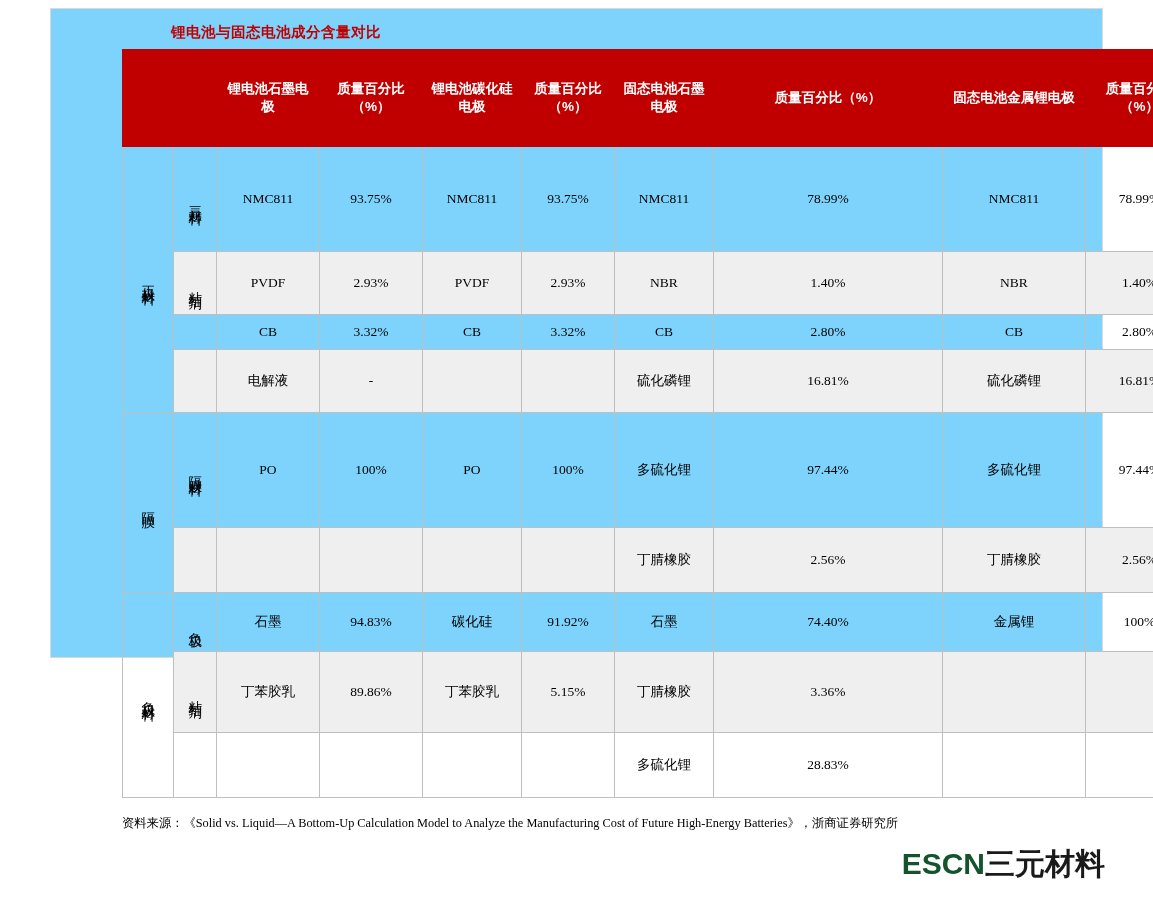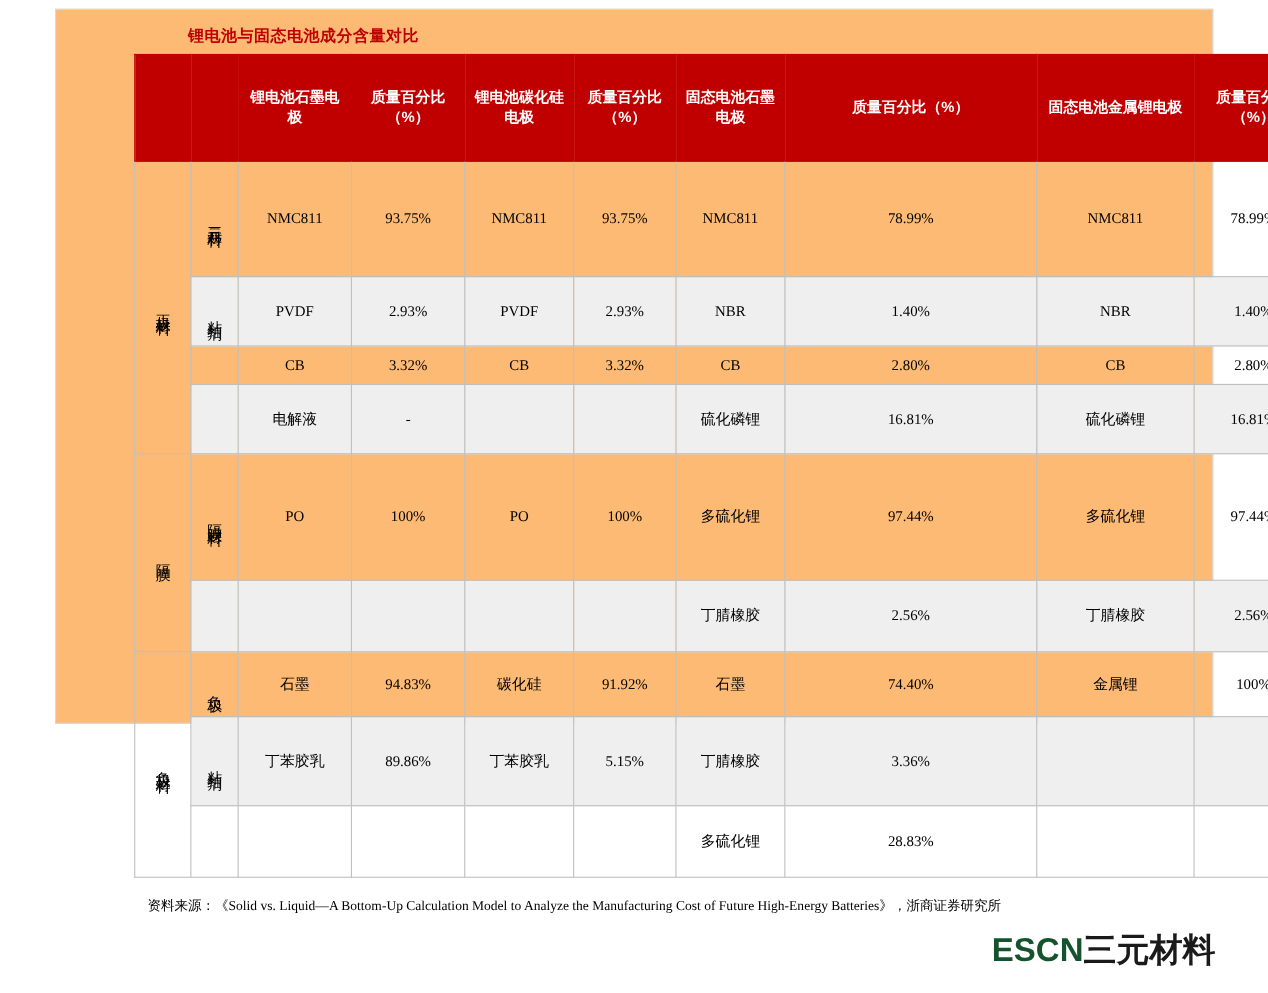--- a/index.html
+++ b/index.html
@@ -16,21 +16,21 @@
     overflow: hidden;
   }
   .page {
     position: absolute;
     left: 50px;
     top: 8px;
     width: 1053px;
     height: 650px;
     border: 1px solid #d9d9d9;
     box-sizing: border-box;
-    background: #fdba74;
+    background: #7dd3fc;
   }
   .title {
     position: absolute;
     left: 120px;
     top: 14px;
     font-size: 14.5px;
     color: #c00000;
     font-family: "Liberation Sans", sans-serif;
     font-weight: 700;
     letter-spacing: 0.5px;
@@ -85,21 +85,20 @@
     line-height: 1.15;
   }
   .source {
     position: absolute;
     left: 71px;
     top: 806px;
     font-size: 12.3px;
     font-family: "Liberation Serif", serif;
     color: #000;
     white-space: nowrap;
-    margin-left: 12px;
   }
   .watermark {
     position: absolute;
     right: 48px;
     bottom: 18px;
     font-family: "Liberation Sans", sans-serif;
     font-weight: 700;
     font-size: 30px;
     letter-spacing: 0px;
   }

